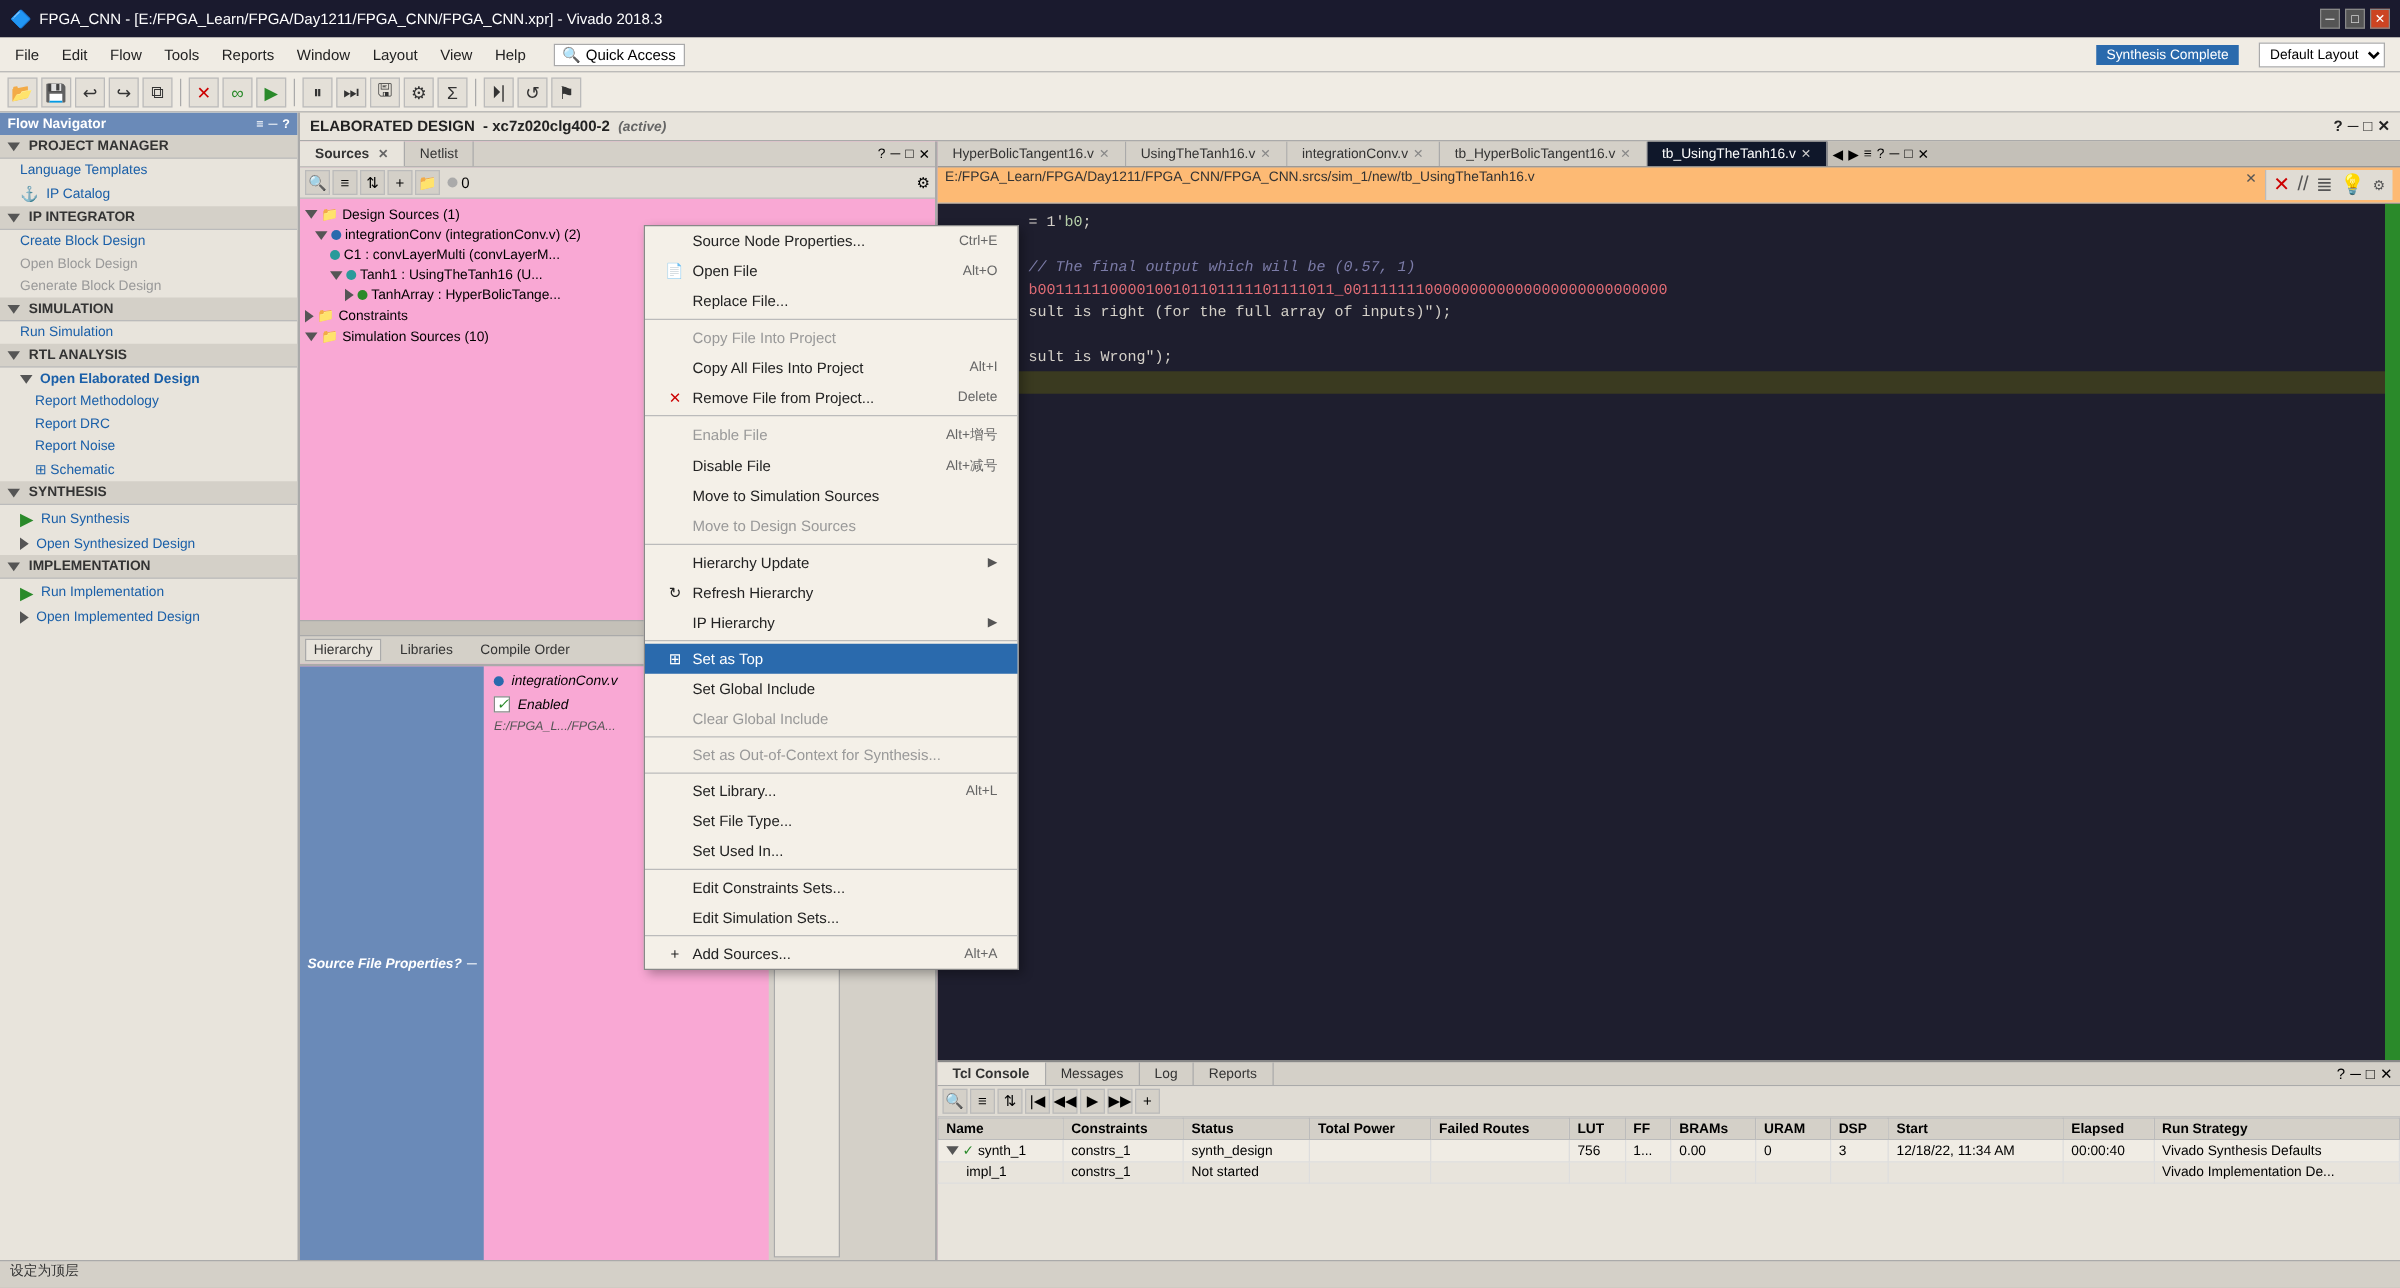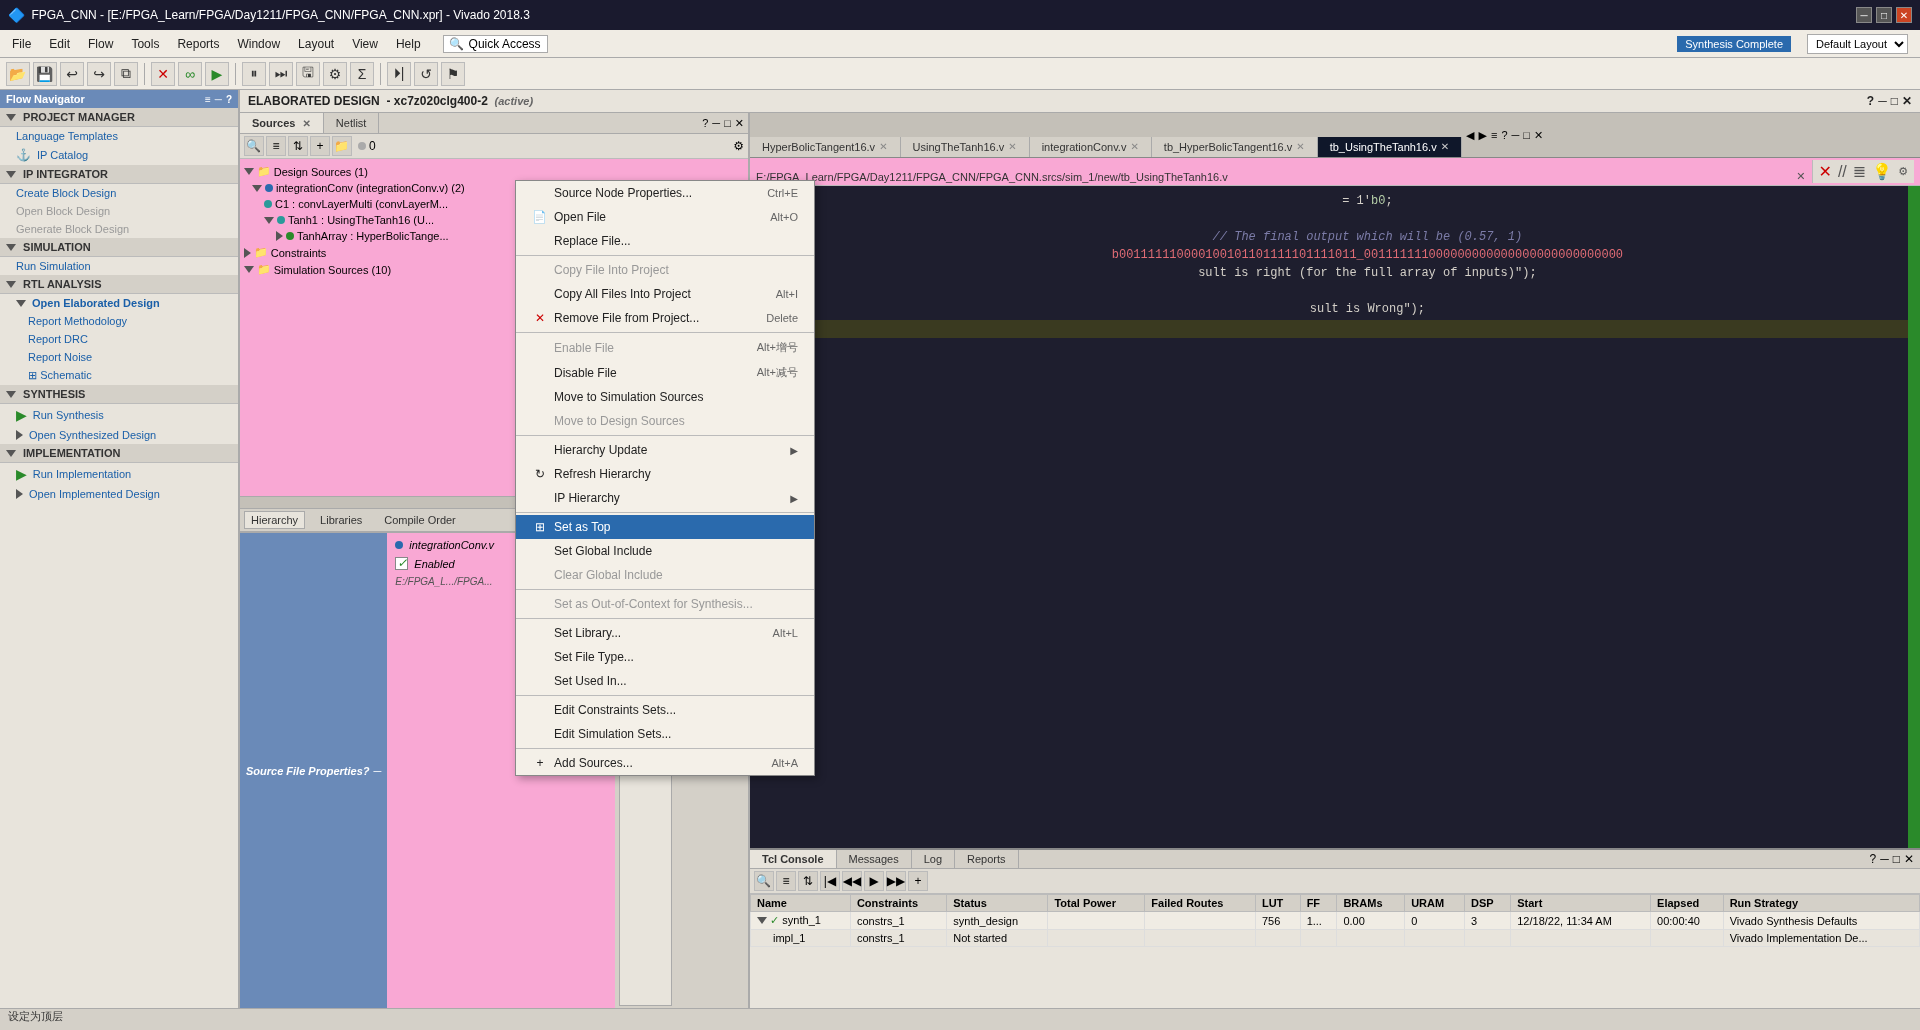--- a/index.html
+++ b/index.html
@@ -322,40 +322,40 @@
       align-items: center;
     }
     .editor-tab {
       padding: 4px 12px;
       font-size: 11px;
       cursor: pointer;
       color: #333;
       border-right: 1px solid #aaa;
       white-space: nowrap;
       display: flex;
+      align-items: center;
       gap: 4px;
       background: #d4d0c8;
-      margin-top: 24px;
     }
     .editor-tab.active {
       background: #0f172a;
       color: #fff;
     }
     .tab-close { font-size: 10px; color: #888; cursor: pointer; }
     .editor-tab.active .tab-close { color: #ccc; }
 
     
     .editor-toolbar {
-      background: #f9a8d4;
+      background: #fdba74;
       padding: 2px 6px;
       border-bottom: 1px solid #bbb;
       font-size: 11px;
       color: #555;
       display: flex;
-      align-items: flex-end;
+      align-items: flex-start;
       justify-content: space-between;
       gap: 6px;
     }
     .editor-path { flex: 1; font-size: 11px; color: #333; }
 
     
     .code-editor {
       flex: 1;
       background: #1e1e2e;
       color: #d4d0c8;
@@ -371,21 +371,21 @@
       min-height: 18px;
     }
     .line-num {
       width: 36px;
       color: #666;
       text-align: right;
       padding-right: 8px;
       user-select: none;
       font-size: 11px;
     }
-    .code-content { flex: 1; white-space: pre; text-align: center; }
+    .code-content { flex: 1; white-space: pre; }
     .code-comment { color: #7c7ca8; font-style: italic; }
     .code-yellow-bg { background: #3a3a20; }
     .code-pink { color: #e06c75; }
 
     
     .bottom-panel {
       height: 160px;
       border-top: 2px solid #888;
       display: flex;
       flex-direction: column;

